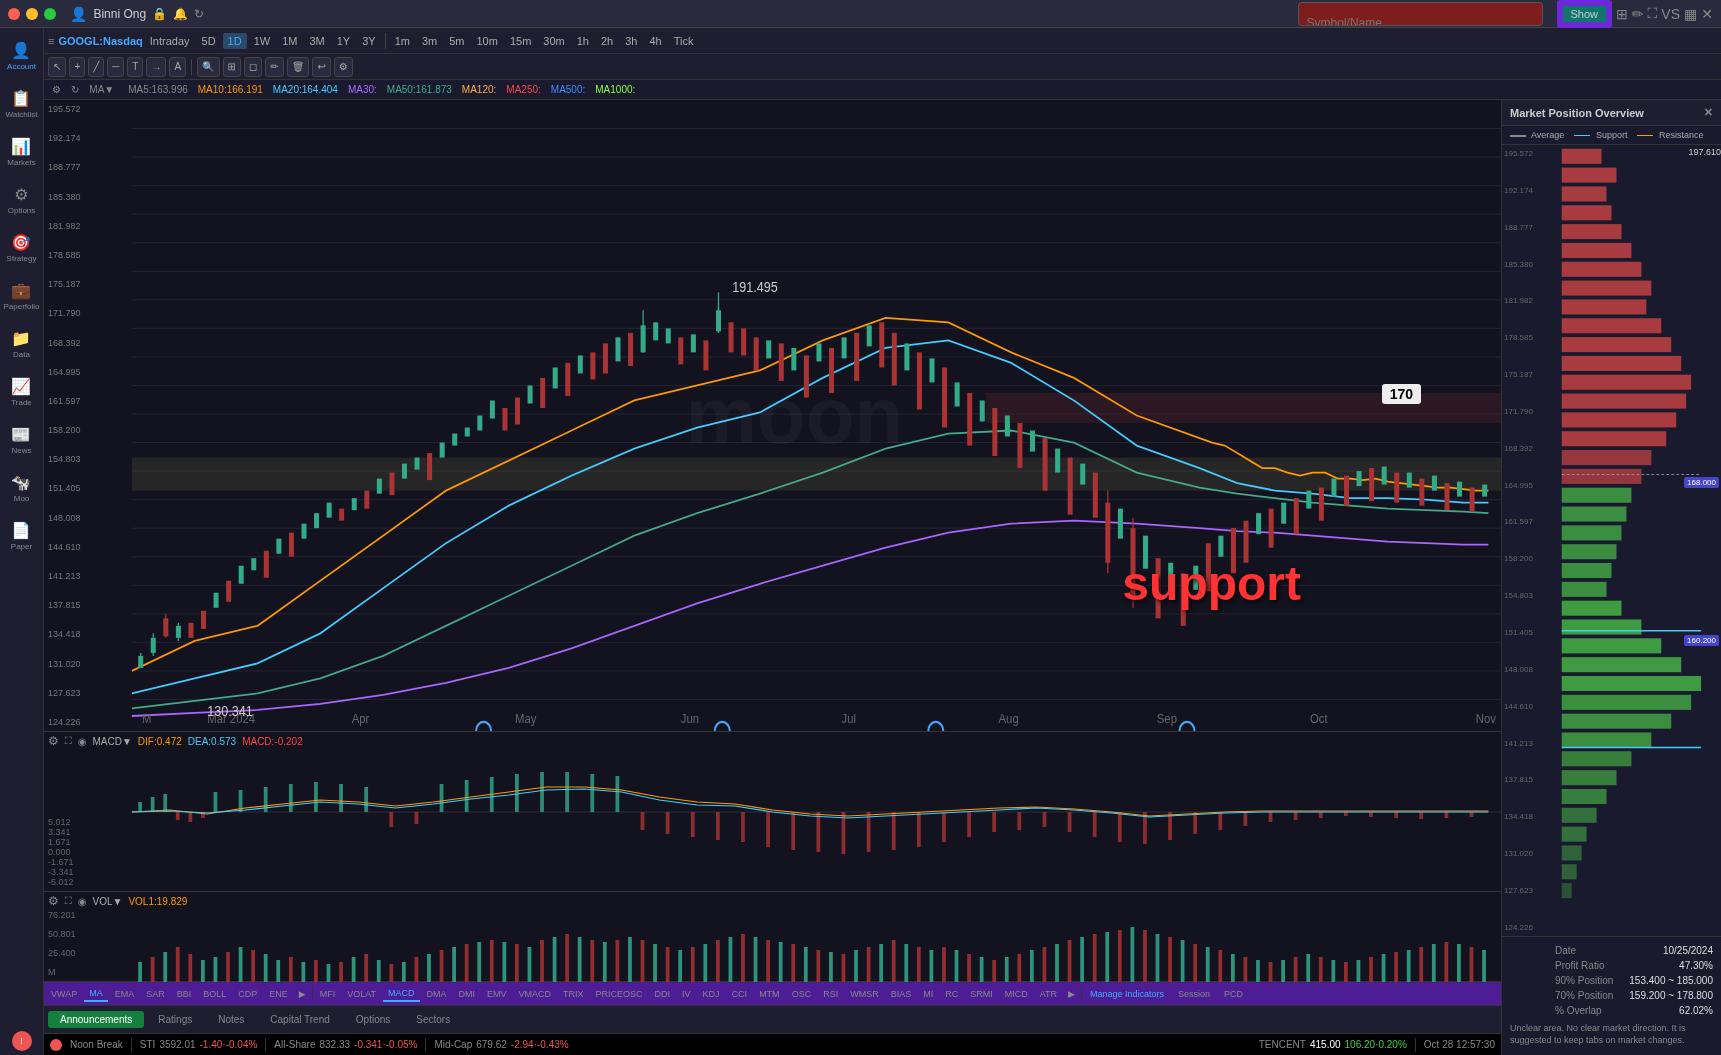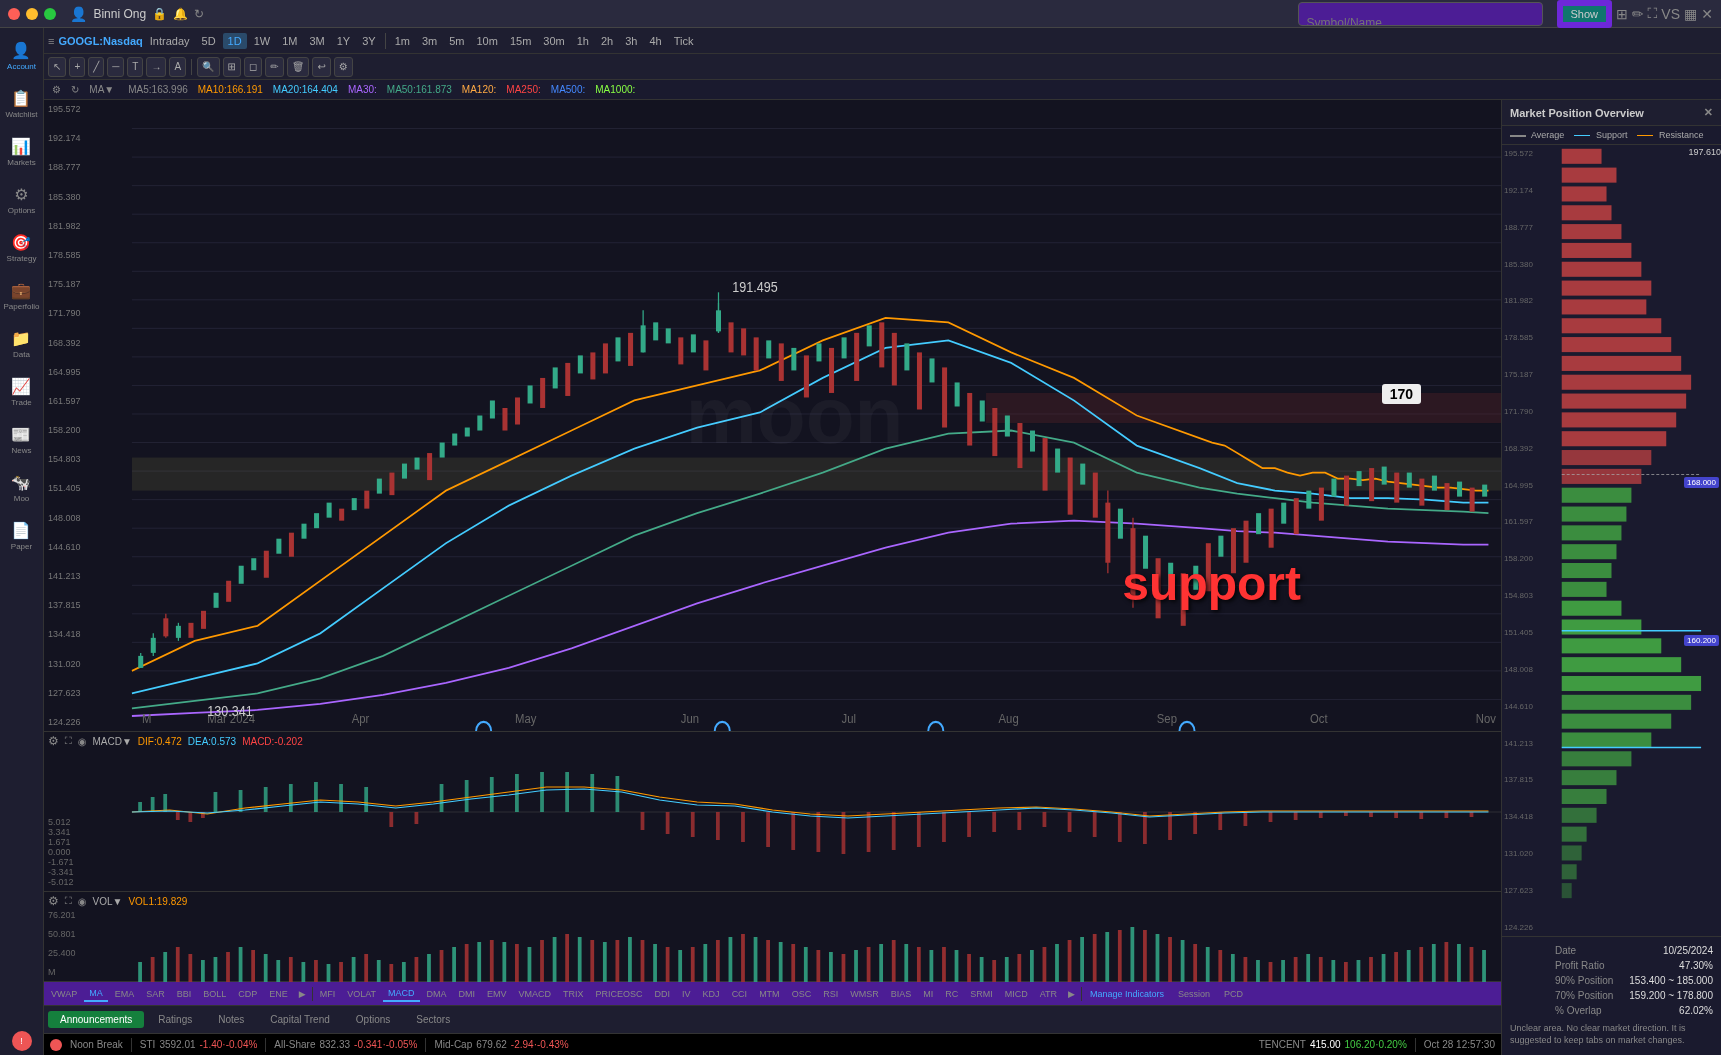--- a/index.html
+++ b/index.html
@@ -21,21 +21,21 @@
       align-items: center;
       padding: 0 8px;
       gap: 6px;
       border-bottom: 1px solid #444;
     }
     .traffic-light { width: 12px; height: 12px; border-radius: 50%; }
     .tl-red { background: #ff5f57; }
     .tl-yellow { background: #ffbd2e; }
     .tl-green { background: #28c840; }
     #titlebar .symbol-search {
-      background: #4c1d95;
+      background: #7f1d1d;
       border: 1px solid #555;
       border-radius: 4px;
       padding: 20px 80px 2px 8px;
       color: #ccc;
       font-size: 12px;
       height: 20px;
     }
     #titlebar .right-controls {
       display: flex;
       align-items: center;

